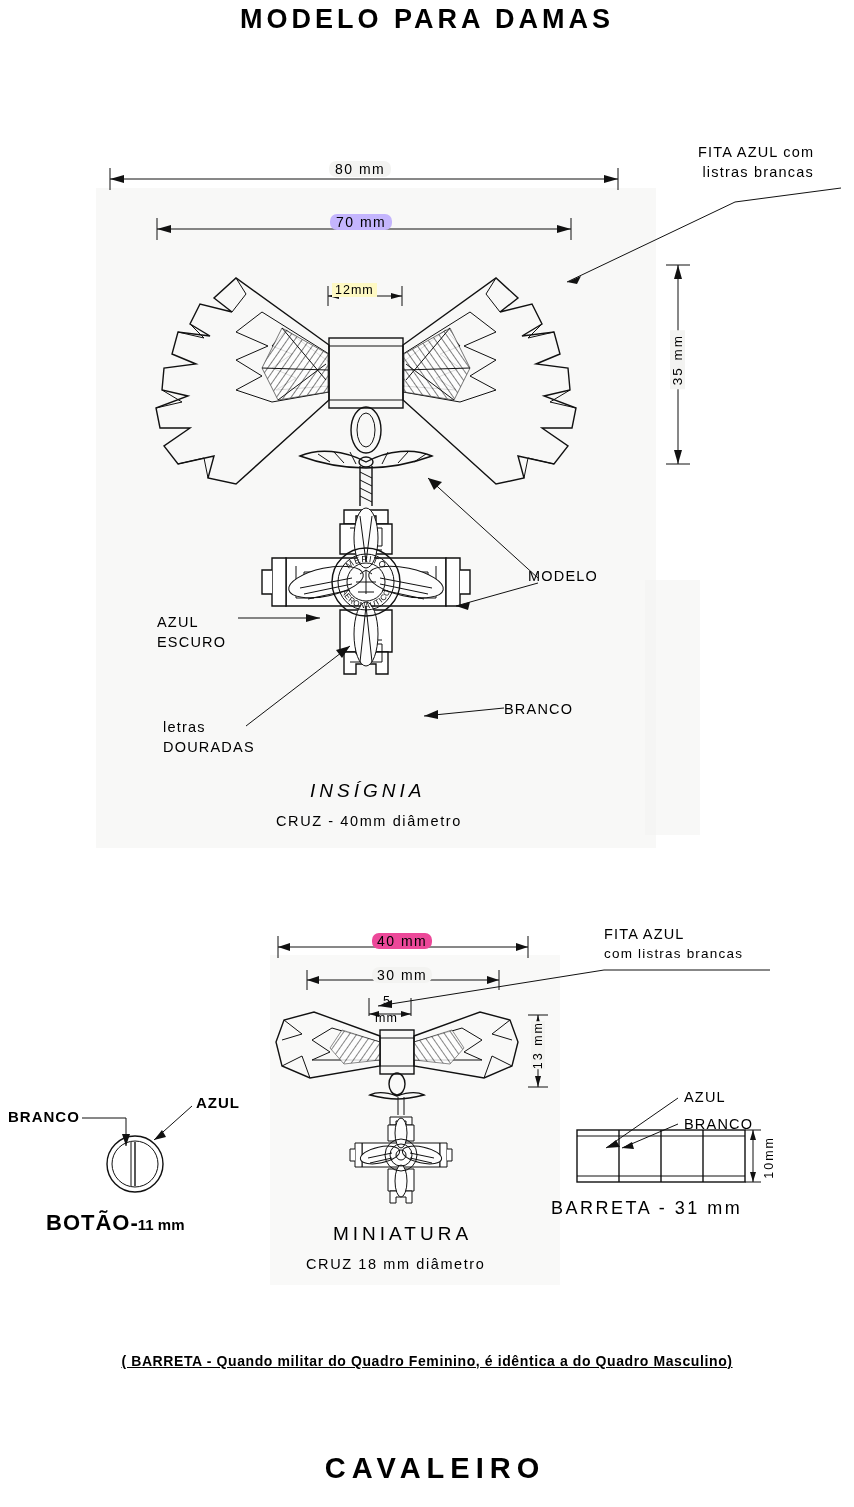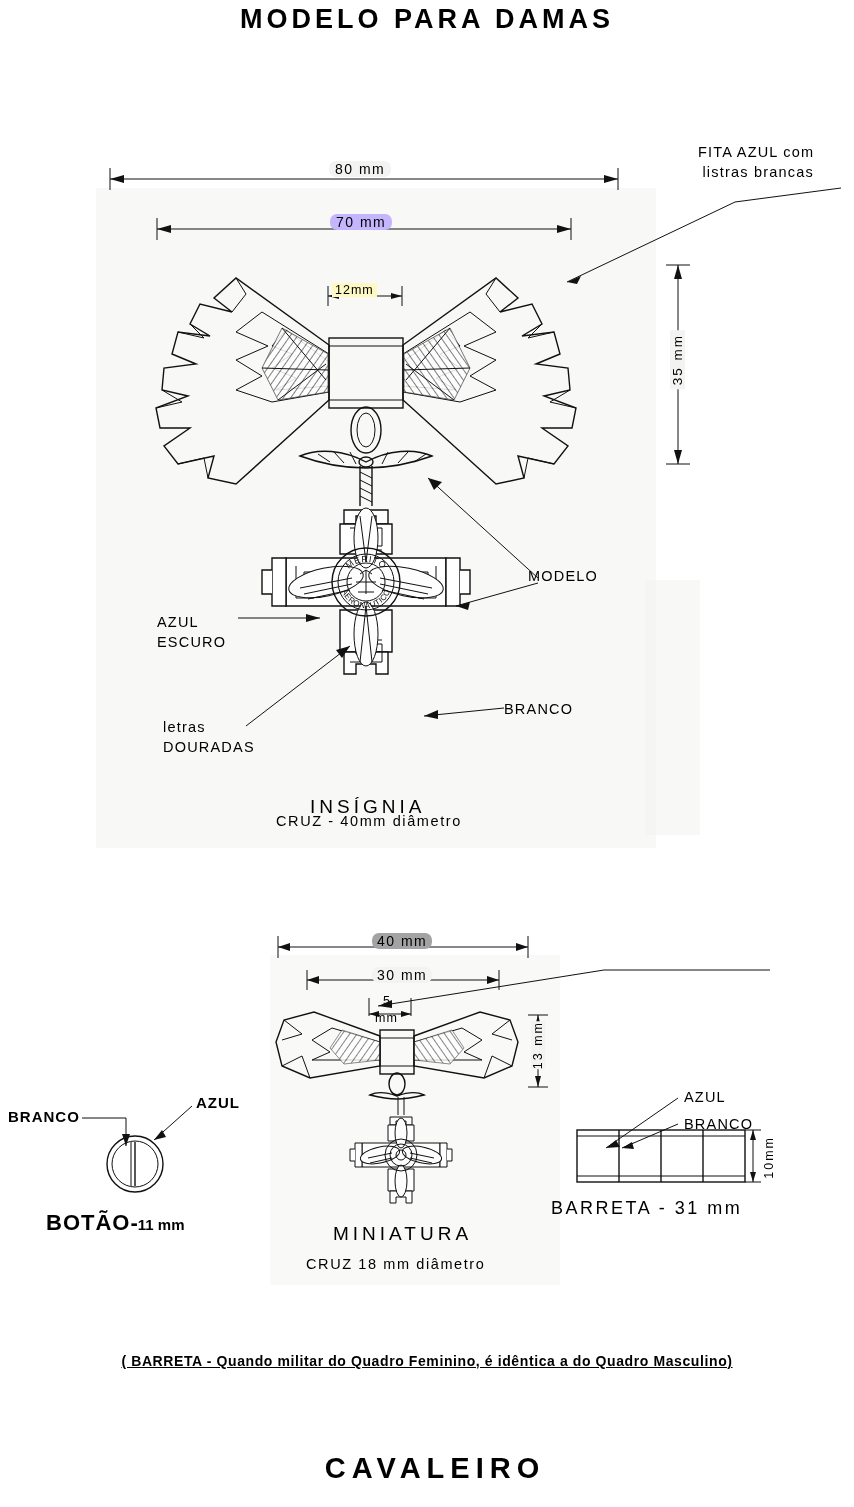--- a/index.html
+++ b/index.html
@@ -313,35 +313,35 @@
     <div>letras</div>
     <div>DOURADAS</div>
   </div>
   <div class="abs" style="left:244px; top:640px; width:110px; height:90px;">
     <svg width="110" height="90" viewBox="0 0 110 90">
       <line class="stroke-thin" x1="2" y1="86" x2="106" y2="6"></line>
       <polygon class="fillblack" points="106,6 92,10 98,18"></polygon>
     </svg>
   </div>
 
-  <div class="abs caption-lg" style="left:310px; top:796px;">INSÍGNIA</div>
+  <div class="abs caption-lg" style="left:310px; top:780px;font-style:italic;">INSÍGNIA</div>
   <div class="abs caption-sm" style="left:276px; top:813px;">CRUZ - 40mm diâmetro</div>
 
   <div class="abs faintbox" style="left:270px; top:955px; width:290px; height:330px; opacity:.5;"></div>
 
   <div class="abs" style="left:276px; top:932px; width:254px; height:28px;">
     <svg width="254" height="28" viewBox="0 0 254 28">
       <line class="stroke-thin" x1="2" y1="4" x2="2" y2="26"></line>
       <line class="stroke-thin" x1="252" y1="4" x2="252" y2="26"></line>
       <line class="stroke-thin" x1="2" y1="15" x2="252" y2="15"></line>
       <polygon class="fillblack" points="2,15 14,11 14,19"></polygon>
       <polygon class="fillblack" points="252,15 240,11 240,19"></polygon>
     </svg>
   </div>
-  <div class="abs dim-label" style="left:372px; top:933px; background:#a3a3a3; padding:0 5px;">40 mm</div>
+  <div class="abs dim-label" style="left:372px; top:933px; background:#ec4899; padding:0 5px;">40 mm</div>
 
   <div class="abs" style="left:305px; top:966px; width:196px; height:28px;">
     <svg width="196" height="28" viewBox="0 0 196 28">
       <line class="stroke-thin" x1="2" y1="4" x2="2" y2="24"></line>
       <line class="stroke-thin" x1="194" y1="4" x2="194" y2="24"></line>
       <line class="stroke-thin" x1="2" y1="14" x2="194" y2="14"></line>
       <polygon class="fillblack" points="2,14 14,10 14,18"></polygon>
       <polygon class="fillblack" points="194,14 182,10 182,18"></polygon>
     </svg>
   </div>
@@ -363,20 +363,24 @@
     <svg width="26" height="78" viewBox="0 0 26 78">
       <line class="stroke-thin" x1="4" y1="3" x2="24" y2="3"></line>
       <line class="stroke-thin" x1="4" y1="75" x2="24" y2="75"></line>
       <line class="stroke-thin" x1="14" y1="3" x2="14" y2="75"></line>
       <polygon class="fillblack" points="14,3 11,14 17,14"></polygon>
       <polygon class="fillblack" points="14,75 11,64 17,64"></polygon>
     </svg>
   </div>
   <div class="abs vert" style="left:531px; top:1021px; font-size:12.5px; background:#f3f3f1;">13 mm</div>
 
+  <div class="abs callout" style="left:604px; top:925px;">
+    <div>FITA AZUL</div>
+    <div style="font-size:13.5px;">com listras brancas</div>
+  </div>
   <div class="abs" style="left:360px; top:962px; width:412px; height:50px;">
     <svg width="412" height="50" viewBox="0 0 412 50">
       <line class="stroke-thin" x1="410" y1="8" x2="244" y2="8"></line>
       <line class="stroke-thin" x1="244" y1="8" x2="18" y2="44"></line>
       <polygon class="fillblack" points="18,44 32,38 32,46"></polygon>
     </svg>
   </div>
 
   <div class="abs" style="left:272px; top:1008px; width:250px; height:90px;">
     <svg width="250" height="90" viewBox="0 0 250 90">

